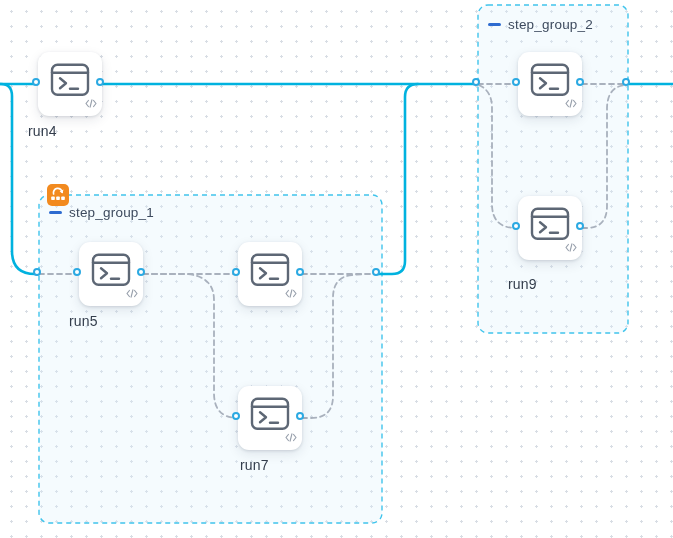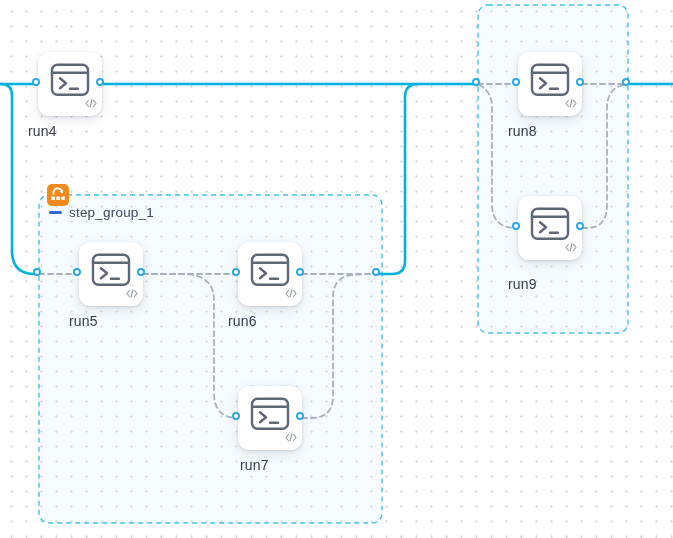--- a/index.html
+++ b/index.html
@@ -141,20 +141,26 @@
       <rect x="11.2" y="9.4" width="3.6" height="3.6" rx="0.8" fill="#ffffff"></rect>
     </svg>
   </div>
   <div class="group-header" style="left:48px; top:205px;">
     <button class="collapse-btn">
       <span class="collapse-bar"></span>
     </button>
     <span class="group-label">step_group_1</span>
   </div>
 
+  <div class="group-header" style="left:487px; top:17px;">
+    <button class="collapse-btn">
+      <span class="collapse-bar"></span>
+    </button>
+    <span class="group-label">step_group_2</span>
+  </div>
 
   <div class="node-card" style="left:38px; top:52px;">
     <span class="term-icon">
       <svg width="40" height="34" viewBox="0 0 40 34">
           <g stroke="#5d6775" stroke-width="2.4" fill="none" stroke-linecap="round" stroke-linejoin="round">
             <rect x="2" y="2" width="36" height="30" rx="5.5"></rect>
             <path d="M 2 10 L 38 10"></path>
             <path d="M 10 15.5 L 16 20.5 L 10 25.5"></path>
             <path d="M 20 26 L 28 26"></path>
           </g>
@@ -271,23 +277,21 @@
             <path d="M 3.4 1.5 L 1 4.5 L 3.4 7.5"></path>
             <path d="M 8.6 1.5 L 11 4.5 L 8.6 7.5"></path>
             <path d="M 6.9 0.8 L 5.1 8.2"></path>
           </g>
         </svg>
     </span>
   </div>
 
   <div class="node-label" style="left:28px; top:122px;">run4</div>
   <div class="node-label" style="left:69px; top:312px;">run5</div>
-  <div class="node-label" style="left:228px; top:312px;">run6</div>
   <div class="node-label" style="left:240px; top:456px;">run7</div>
-  <div class="node-label" style="left:508px; top:122px;">run8</div>
   <div class="node-label" style="left:508px; top:275px;">run9</div>
 
   <div class="port" style="left:32px;  top:78px;"></div>
   <div class="port" style="left:96px;  top:78px;"></div>
   <div class="port" style="left:33px;  top:268px;"></div>
   <div class="port" style="left:73px;  top:268px;"></div>
   <div class="port" style="left:137px; top:268px;"></div>
   <div class="port" style="left:232px; top:268px;"></div>
   <div class="port" style="left:296px; top:268px;"></div>
   <div class="port" style="left:372px; top:268px;"></div>

